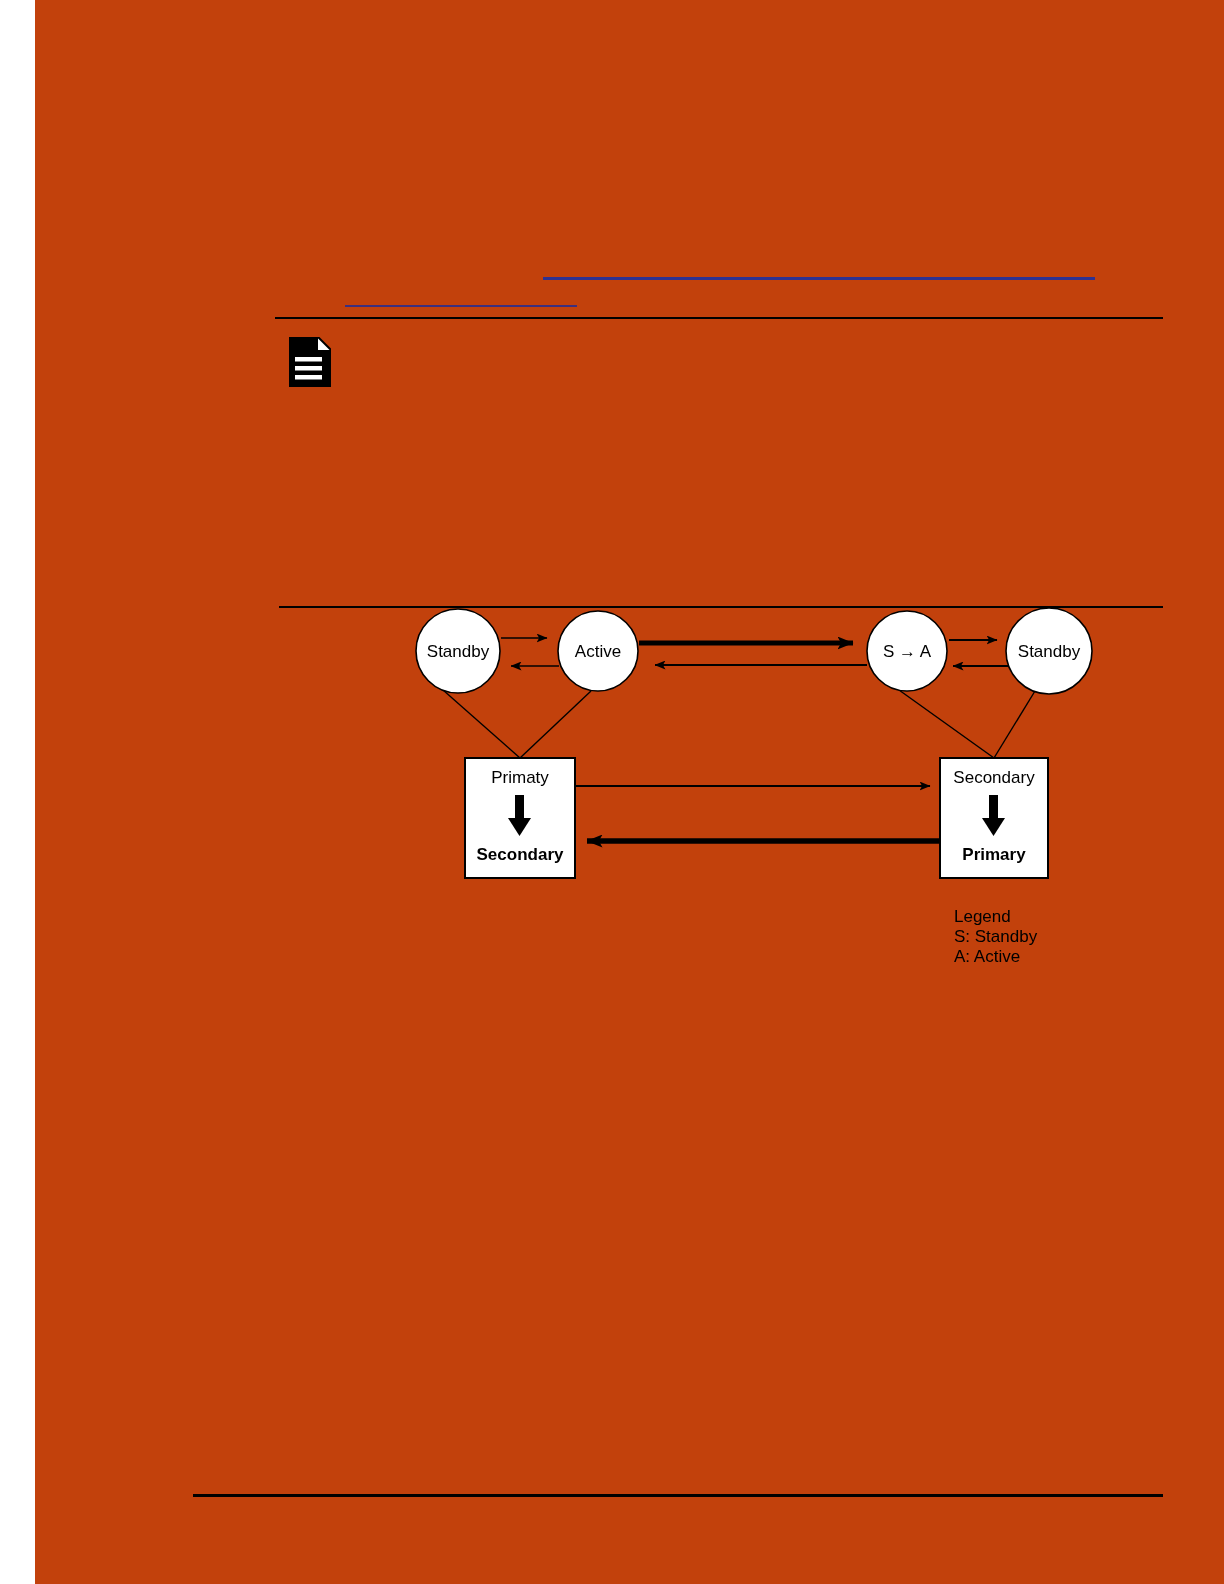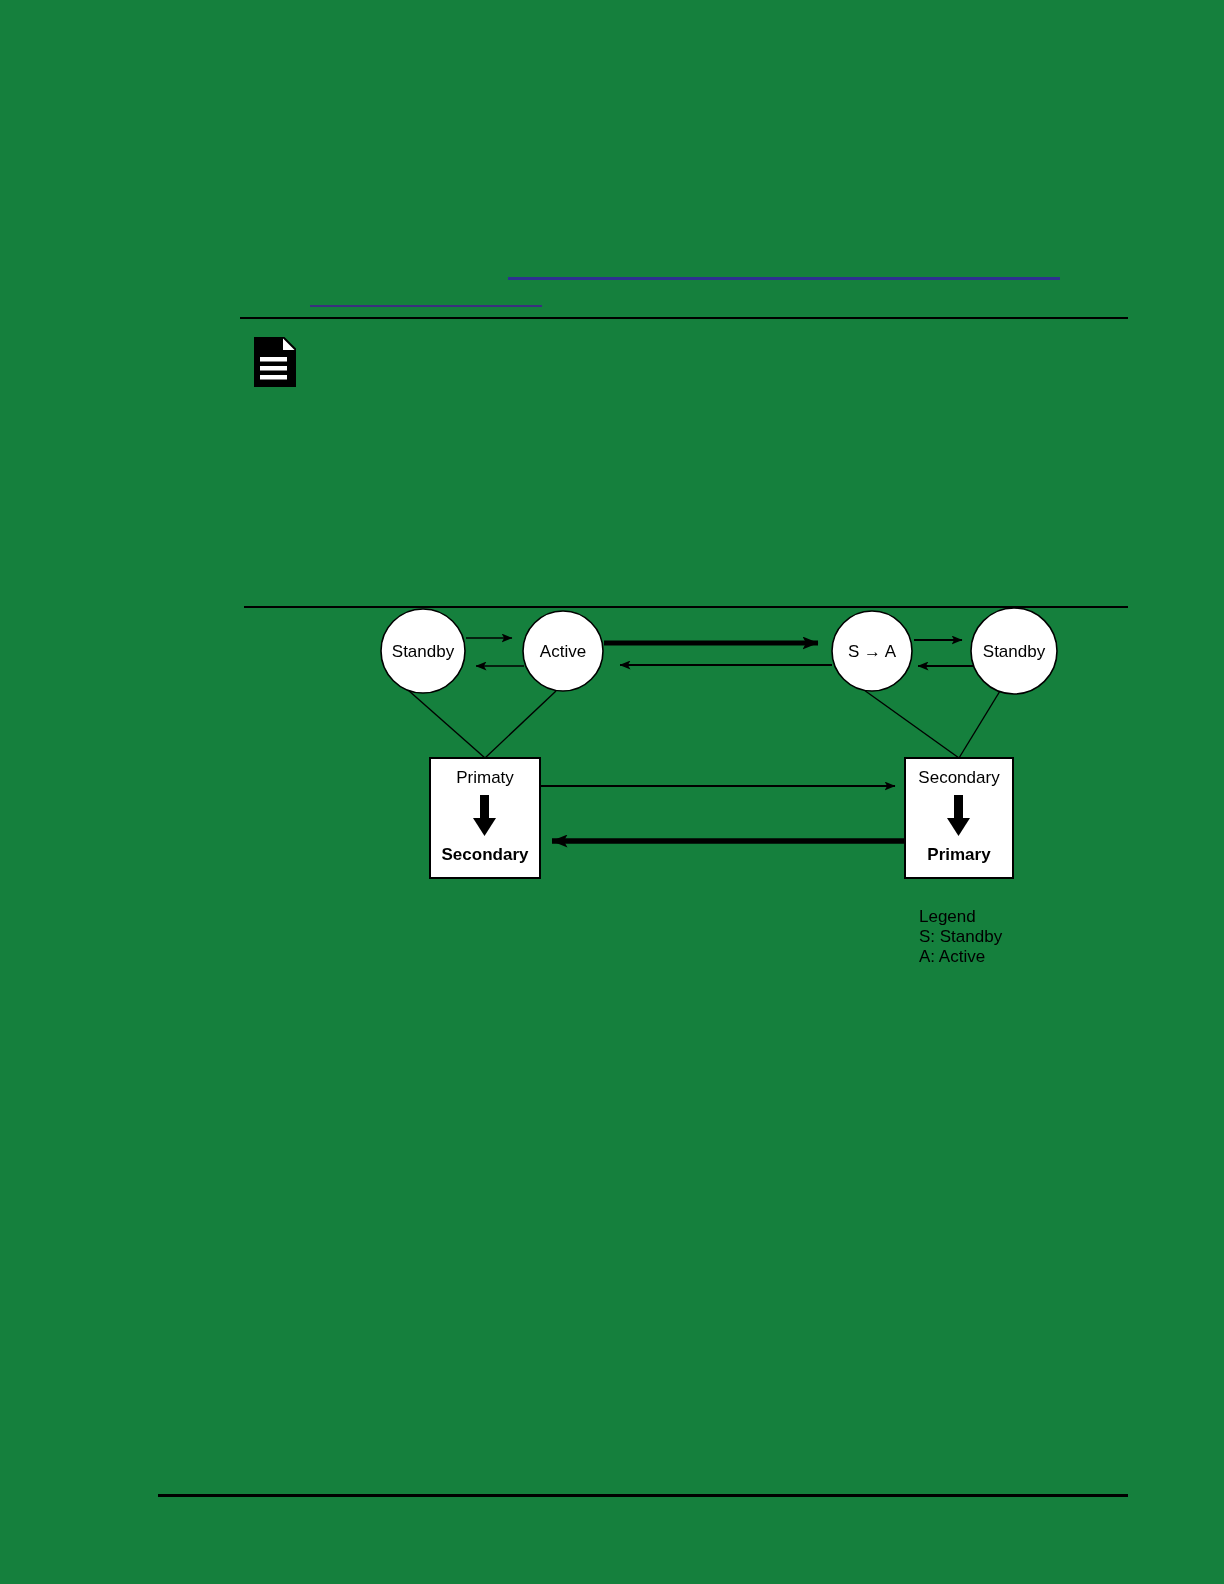--- a/index.html
+++ b/index.html
@@ -13,21 +13,22 @@
     position: relative;
     font-family: "Liberation Sans", sans-serif;
     color: #000000;
     overflow: hidden;
   }
 
   
   .page {
     position: absolute;
     inset: 0;
-    background: #15803d;
+    background: #c2410c;
+    margin-left: 35px;
   }
 
   .rule {
     position: absolute;
     background: #000000;
   }
   .rule-top    { left: 240px; top: 317px;  width: 888px; height: 2px; }
   .rule-mid    { left: 244px; top: 606px;  width: 884px; height: 2px; }
   .rule-bottom { left: 158px; top: 1494px; width: 970px; height: 3px; }
 

